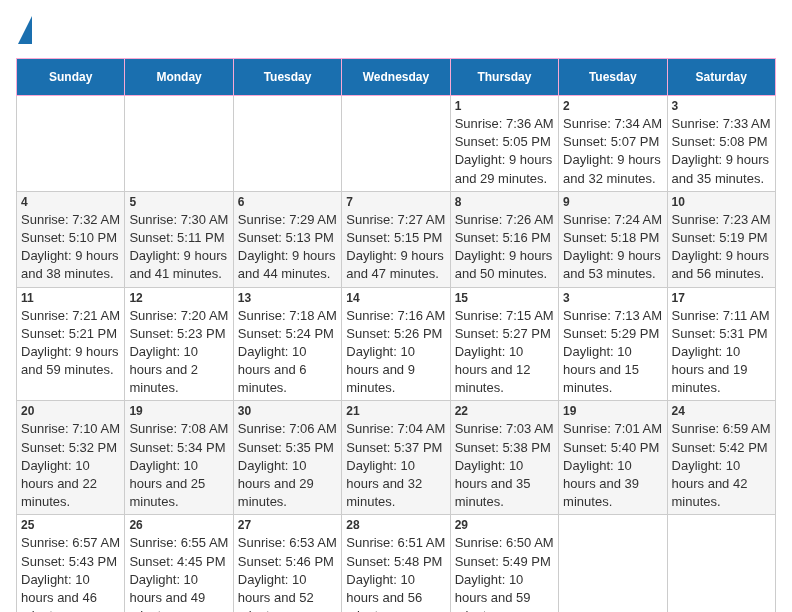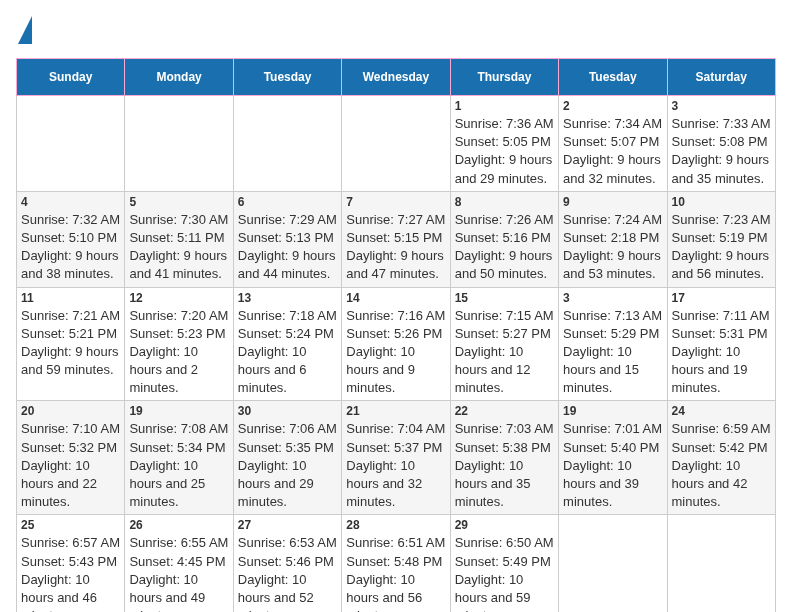--- a/index.html
+++ b/index.html
@@ -152,21 +152,21 @@
         </td>
         <td>
           <div class="day-number">8</div>
           <div class="day-info">Sunrise: 7:26 AM
 Sunset: 5:16 PM
 Daylight: 9 hours and 50 minutes.</div>
         </td>
         <td>
           <div class="day-number">9</div>
           <div class="day-info">Sunrise: 7:24 AM
-Sunset: 2:18 PM
+Sunset: 5:18 PM
 Daylight: 9 hours and 53 minutes.</div>
         </td>
         <td>
           <div class="day-number">10</div>
           <div class="day-info">Sunrise: 7:23 AM
 Sunset: 5:19 PM
 Daylight: 9 hours and 56 minutes.</div>
         </td>
       </tr>
       <tr>

